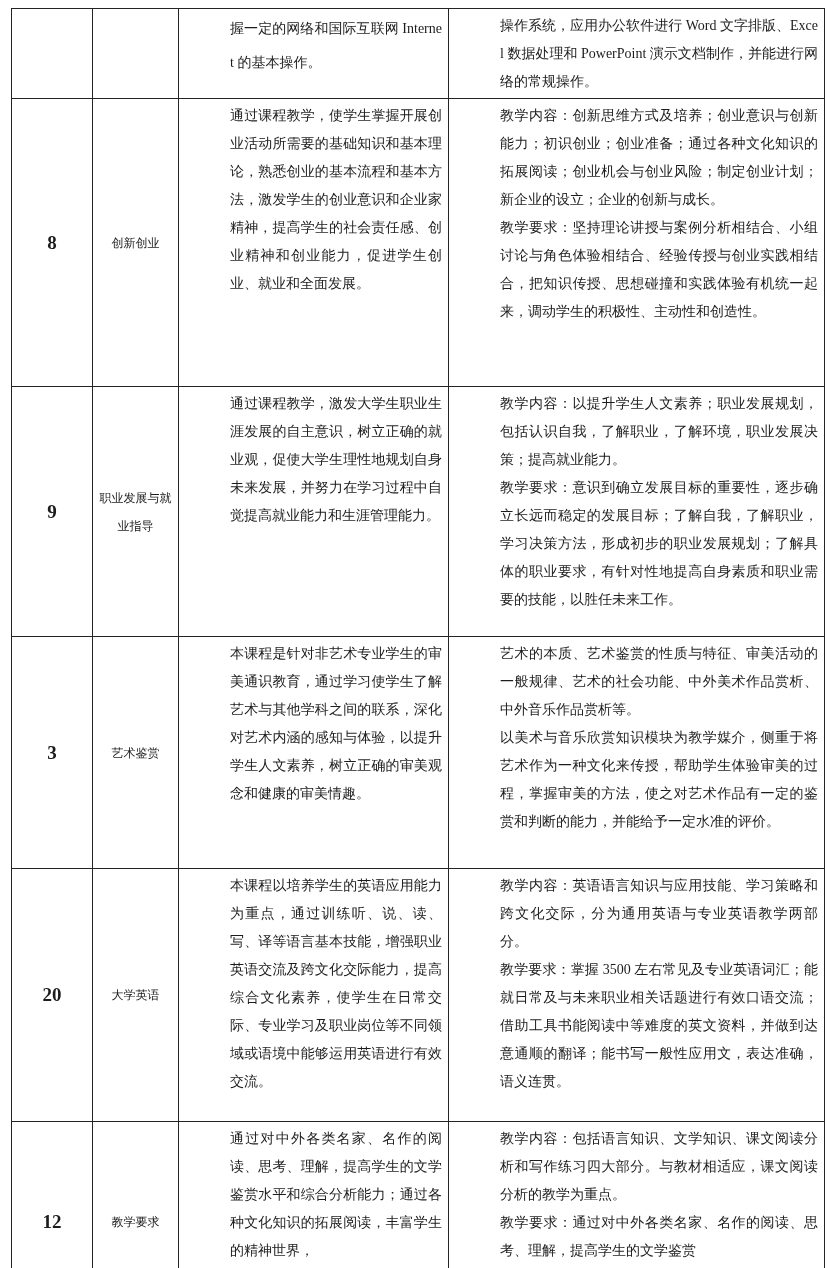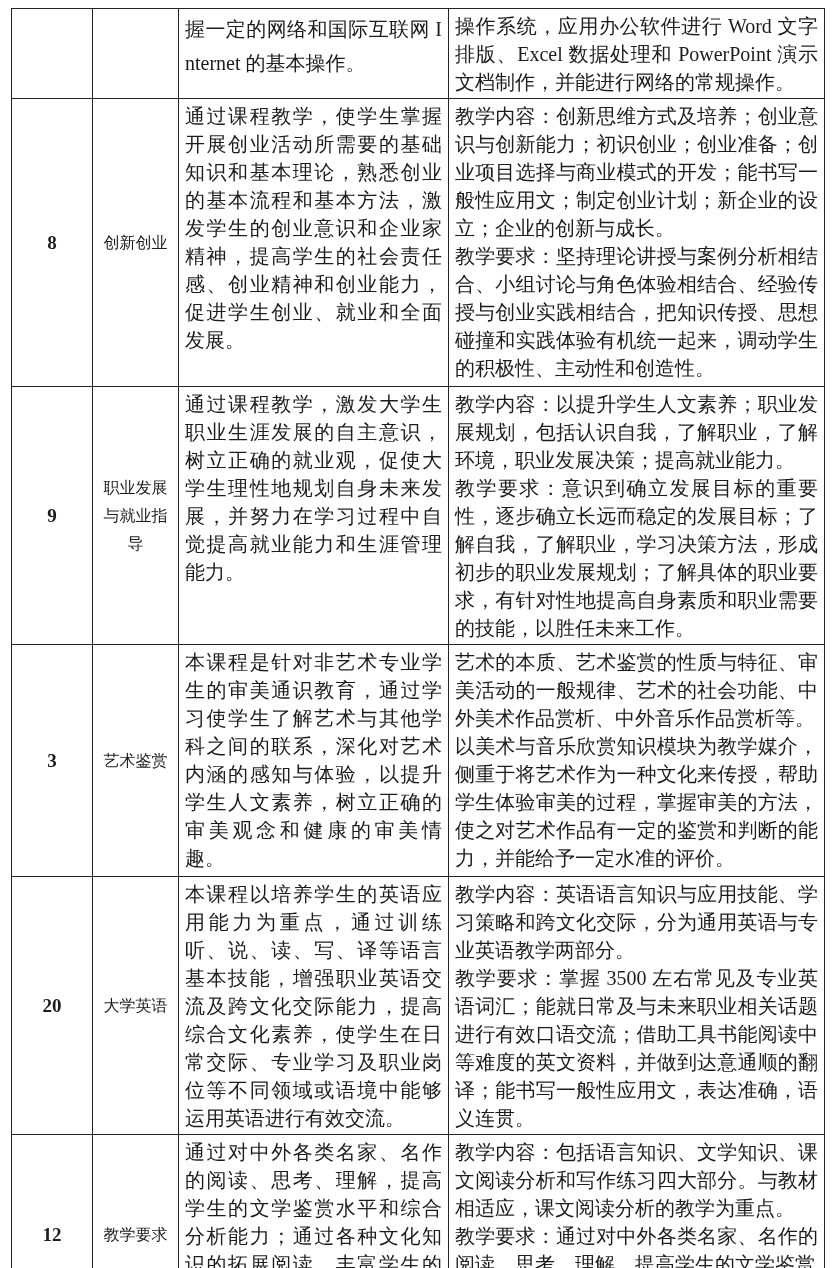--- a/index.html
+++ b/index.html
@@ -16,27 +16,28 @@
     background:#fff;
   }
   td { border:1px solid #232323; vertical-align:top; overflow:hidden; }
   td.num {
     text-align:center; vertical-align:middle;
     font-weight:bold; font-size:19px;
     font-family:"Liberation Serif","DejaVu Serif",serif;
   }
   td.course {
     text-align:center; vertical-align:middle;
-    font-size:16px; line-height:28px; padding:2px 6px;
+    font-size:12px; line-height:28px; padding:2px 6px;
   }
   td.desc, td.detail { padding:3px 6px 2px 6px; }
   td.desc p, td.detail p {
-    font-size:20px; line-height:28px;
+    font-size:14px; line-height:28px;
     text-align:justify; text-justify:inter-character;
     word-break:break-all;
+    margin-left:45px;
   }
   p:empty { display:none; }
   tr.r0 { height:87px; }
   tr.r0 td.desc p { line-height:34px; }
   tr.r1 { height:288px; }
   tr.r2 { height:250px; }
   tr.r3 { height:232px; }
   tr.r4 { height:253px; }
   tr.r5 { height:200px; }
 </style>
@@ -63,21 +64,21 @@
 
         </td>
       </tr>
       <tr class="r1">
         <td class="num"><span>8</span></td>
         <td class="course"><span>创新创业</span></td>
         <td class="desc">
           <p>通过课程教学，使学生掌握开展创业活动所需要的基础知识和基本理论，熟悉创业的基本流程和基本方法，激发学生的创业意识和企业家精神，提高学生的社会责任感、创业精神和创业能力，促进学生创业、就业和全面发展。</p>
         </td>
         <td class="detail">
-          <p>教学内容：创新思维方式及培养；创业意识与创新能力；初识创业；创业准备；创业项目选择与商业模式的开发；能书写一般性应用文；制定创业计划；新企业的设立；企业的创新与成长。</p>
+          <p>教学内容：创新思维方式及培养；创业意识与创新能力；初识创业；创业准备；通过各种文化知识的拓展阅读；创业机会与创业风险；制定创业计划；新企业的设立；企业的创新与成长。</p>
           <p>教学要求：坚持理论讲授与案例分析相结合、小组讨论与角色体验相结合、经验传授与创业实践相结合，把知识传授、思想碰撞和实践体验有机统一起来，调动学生的积极性、主动性和创造性。</p>
         </td>
       </tr>
       <tr class="r2">
         <td class="num"><span>9</span></td>
         <td class="course"><span>职业发展与就业指导</span></td>
         <td class="desc">
           <p>通过课程教学，激发大学生职业生涯发展的自主意识，树立正确的就业观，促使大学生理性地规划自身未来发展，并努力在学习过程中自觉提高就业能力和生涯管理能力。</p>
         </td>
         <td class="detail">

